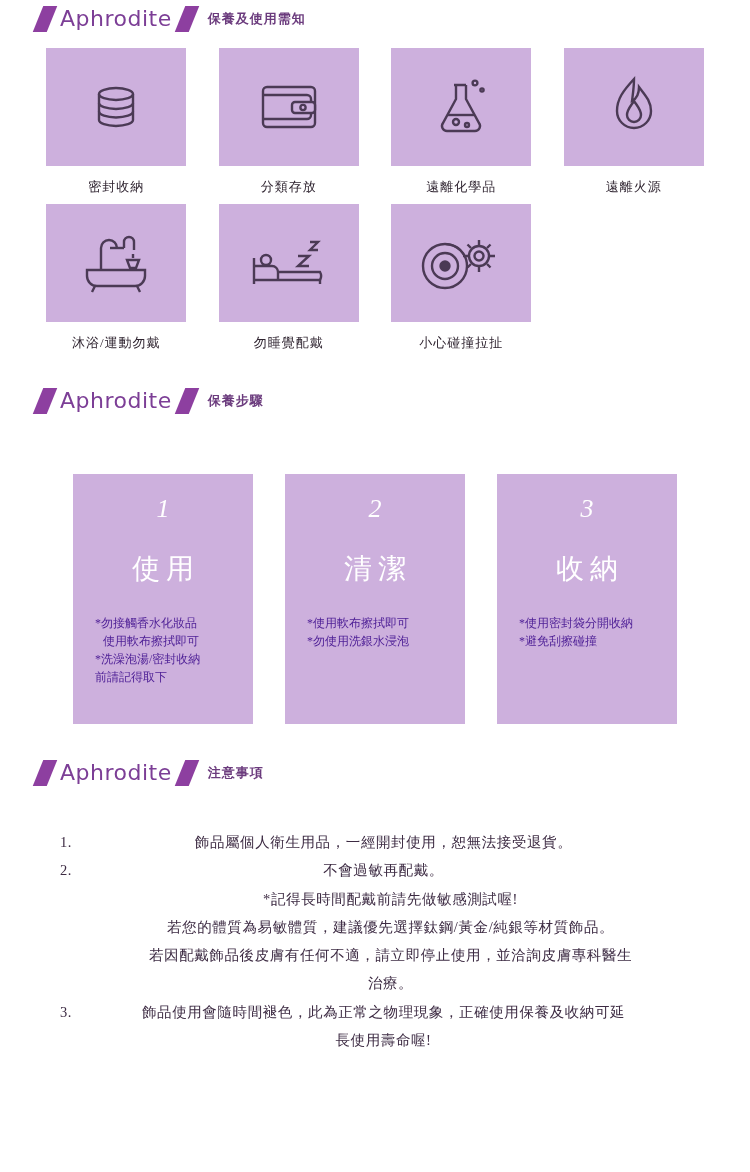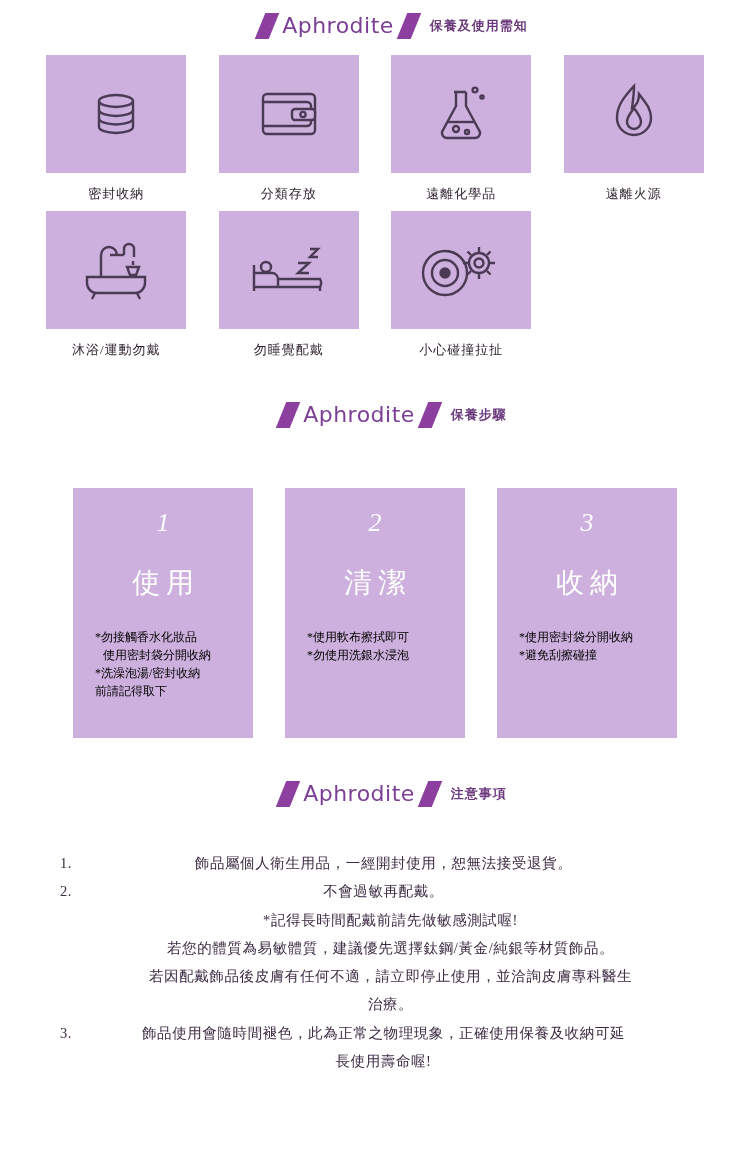--- a/index.html
+++ b/index.html
@@ -10,22 +10,21 @@
     font-family: "Liberation Serif", "DejaVu Serif", serif;
     color: #3a2a3e;
   }
   .page { position: relative; width: 750px; height: 1172px; overflow: hidden; }
 
   
   .sec-head {
     display: flex;
     align-items: center;
     height: 26px;
-    margin: 13px 0 0 38px;
-    justify-content: center;
+    margin: 6px 0 0 38px;
   }
   .slash-left, .slash-right {
     width: 14px; height: 26px;
     background: #8d3fa0;
     transform: skewX(-22deg);
     flex: 0 0 auto;
   }
   .brand {
     font-family: "DejaVu Sans", sans-serif;
     font-size: 22px;
@@ -94,21 +93,21 @@
     color: #ffffff;
     letter-spacing: 6px;
     text-indent: 6px;
     margin-bottom: 26px;
     margin-top: 16px;
   }
   .step-lines {
     width: 100%;
     font-size: 12px;
     line-height: 1.5;
-    color: #000000;
+    color: #4c1d95;
     text-align: left;
     padding-left: 8px;
   }
   .step-lines div { white-space: nowrap; }
   .step-lines .ind { padding-left: 8px; }
 
   
   .notes {
     margin-top: 42px;
     padding: 0 55px 0 60px;
@@ -242,21 +241,21 @@
     <div class="sec-title">保養步驟</div>
   </div>
 
   <div class="steps">
 
     <div class="step-card">
       <div class="step-num">1</div>
       <div class="step-title">使用</div>
       <div class="step-lines">
         <div>*勿接觸香水化妝品</div>
-        <div class="ind">使用密封袋分開收納</div>
+        <div class="ind">使用軟布擦拭即可</div>
         <div>*洗澡泡湯/密封收納</div>
         <div>前請記得取下</div>
       </div>
     </div>
 
     <div class="step-card">
       <div class="step-num">2</div>
       <div class="step-title">清潔</div>
       <div class="step-lines">
         <div>*使用軟布擦拭即可</div>

